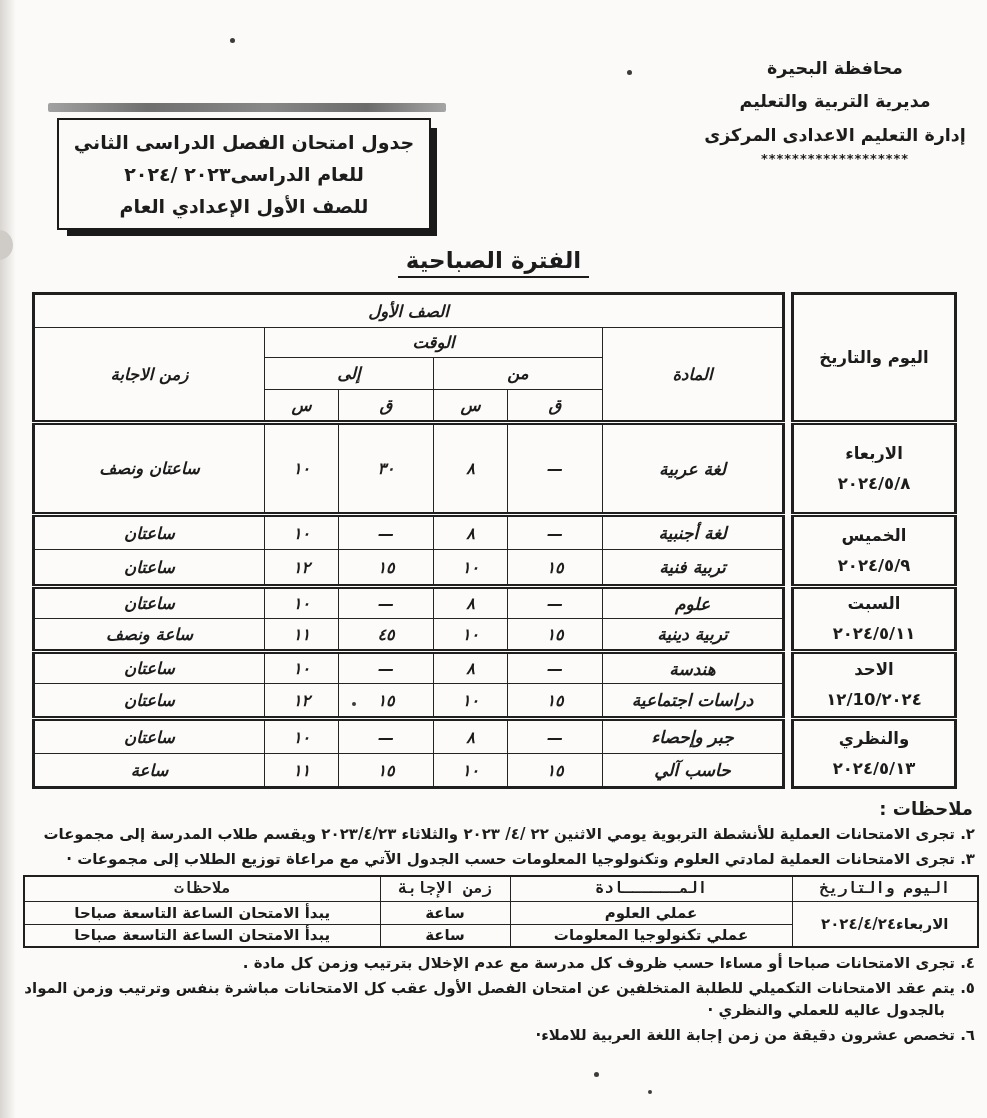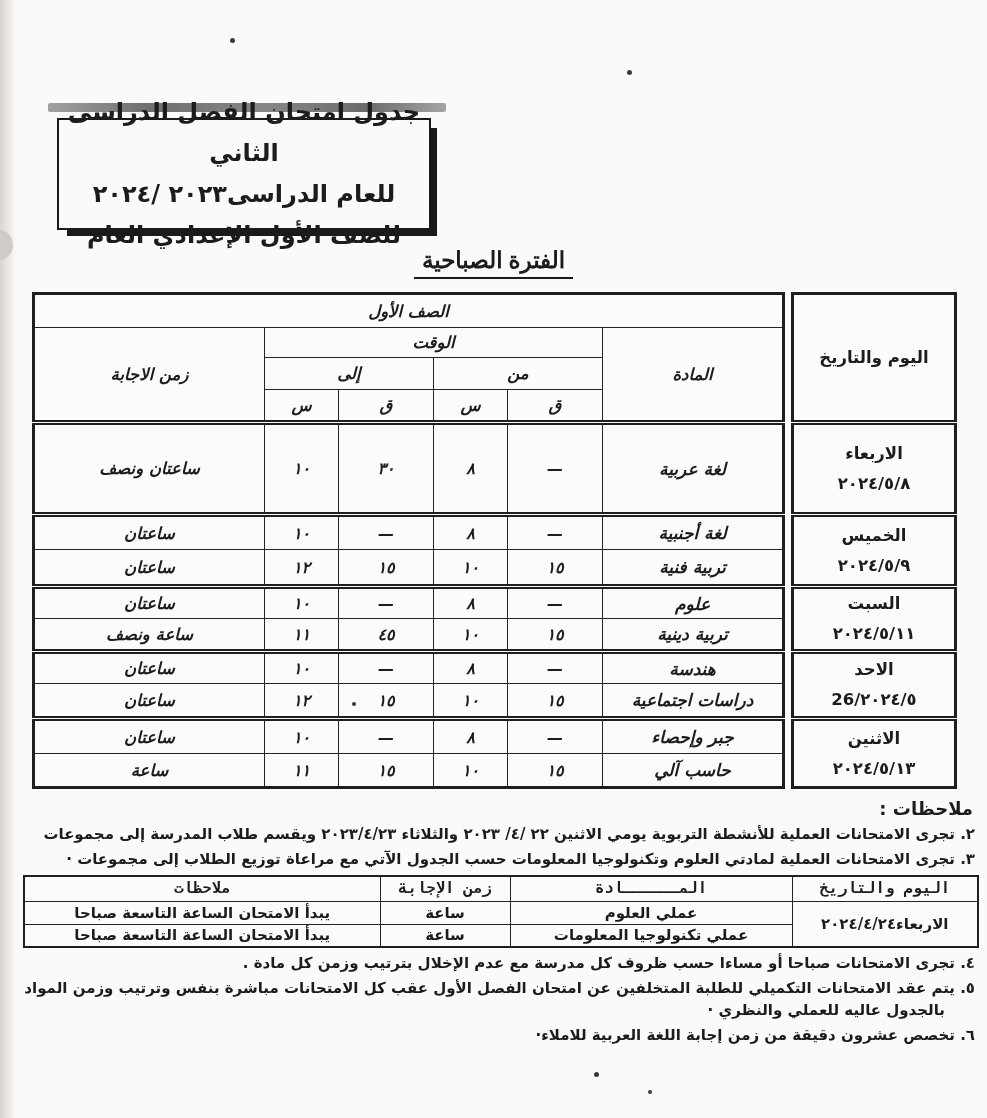--- a/index.html
+++ b/index.html
@@ -13,26 +13,26 @@
   .edge-band { position:absolute; top:0; left:0; width:16px; height:100%;
     background:linear-gradient(90deg,#d8d5d1,rgba(216,213,209,0)); }
   
   .letterhead { position:absolute; top:52px; right:2px; width:300px; text-align:center;
     font-size:17.5px; line-height:1.9; }
   .letterhead .stars { font-size:13px; letter-spacing:1px; line-height:1; }
   
   .title-box { position:absolute; top:118px; left:57px; width:374px; height:112px;
     border:2.5px solid #1a1a1a; box-shadow:8px 8px 0 -2px #1a1a1a;
     display:flex; flex-direction:column; justify-content:center; text-align:center;
-    font-size:24px; line-height:1.7; background:#fbfaf8; }
+    font-size:19px; line-height:1.7; background:#fbfaf8; }
   .smudge { position:absolute; top:103px; left:48px; width:398px; height:9px; border-radius:2px;
     background:linear-gradient(90deg,#8b8b8b,#4c4c4c 25%,#6b6b6b 55%,#474747 80%,#909090); opacity:.8; }
   
   .section-title { position:absolute; top:247px; width:100%; text-align:center; }
-  .section-title span { display:inline-block; font-size:23px; border-bottom:2.5px solid #1c1c1c; padding:0 8px 3px;font-family:Liberation Serif, serif; }
+  .section-title span { display:inline-block; font-size:23px; border-bottom:2.5px solid #1c1c1c; padding:0 8px 3px; }
   
   .tables { position:absolute; top:292px; right:30px; left:32px; display:flex; gap:6px; align-items:flex-start; }
   table { border-collapse:collapse; table-layout:fixed; background:#fcfbfa; }
   .days-table { width:166px; border:3.5px solid #1f1f1f; }
   .exam-table { flex:1; border:3.5px solid #1f1f1f;font-style:italic; }
   th, td { border:1.6px solid #242424; text-align:center; vertical-align:middle;
     font-weight:700; overflow:hidden; }
   .exam-table th { font-size:16.5px; }
   .exam-table td { font-size:16px; }
   .exam-table td.subject { font-size:17px; }
@@ -56,20 +56,26 @@
     background:#cfccc7; border-radius:50%; }
 </style>
 </head>
 <body>
 
 <div class="page">
 
   <div class="edge-band"></div>
   <div class="curl"></div>
 
+  <div class="letterhead">
+    <div>محافظة البحيرة</div>
+    <div>مديرية التربية والتعليم</div>
+    <div>إدارة التعليم الاعدادى المركزى</div>
+    <div class="stars">*******************</div>
+  </div>
 
   <div class="smudge"></div>
 
   <div class="title-box">
     <div>جدول امتحان الفصل الدراسى الثاني</div>
     <div>للعام الدراسى٢٠٢٣ /٢٠٢٤</div>
     <div>للصف الأول الإعدادي العام</div>
   </div>
 
   <div class="section-title">
@@ -97,26 +103,26 @@
       </tr>
       <tr class="grp" style="height:65px">
         <td>
           <div>السبت</div>
           <div>٢٠٢٤/٥/١١</div>
         </td>
       </tr>
       <tr class="grp" style="height:67px">
         <td>
           <div>الاحد</div>
-          <div>٢٠٢٤/٥/26</div>
+          <div>٢٠٢٤/10/١٢</div>
         </td>
       </tr>
       <tr class="grp" style="height:69px">
         <td>
-          <div>الاثنين</div>
+          <div>والنظري</div>
           <div>٢٠٢٤/٥/١٣</div>
         </td>
       </tr>
     </tbody>
       </table>
 
     <table class="exam-table">
       <colgroup>
         <col style="width:181px">
           <col style="width:95px">

